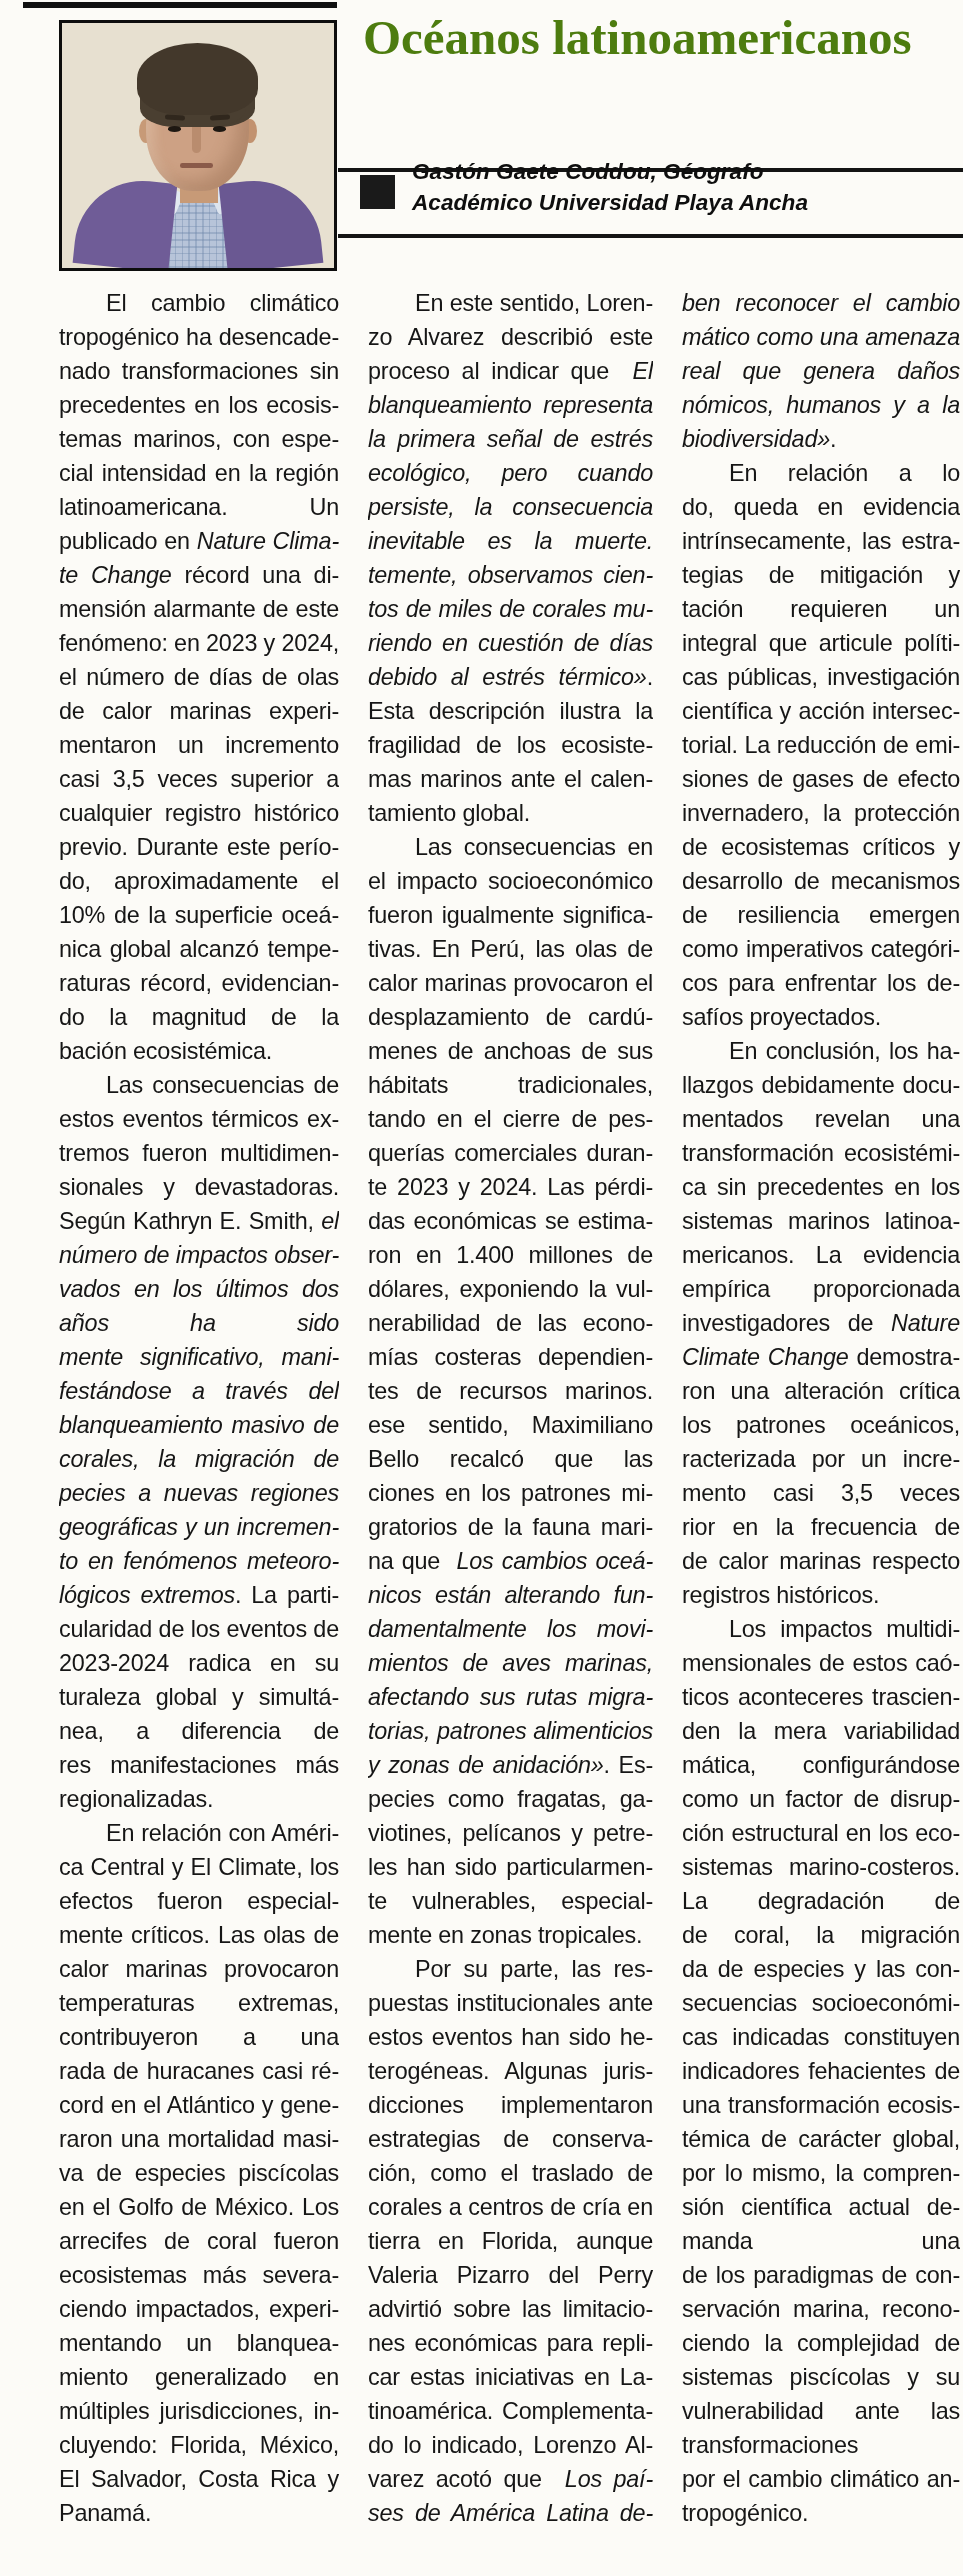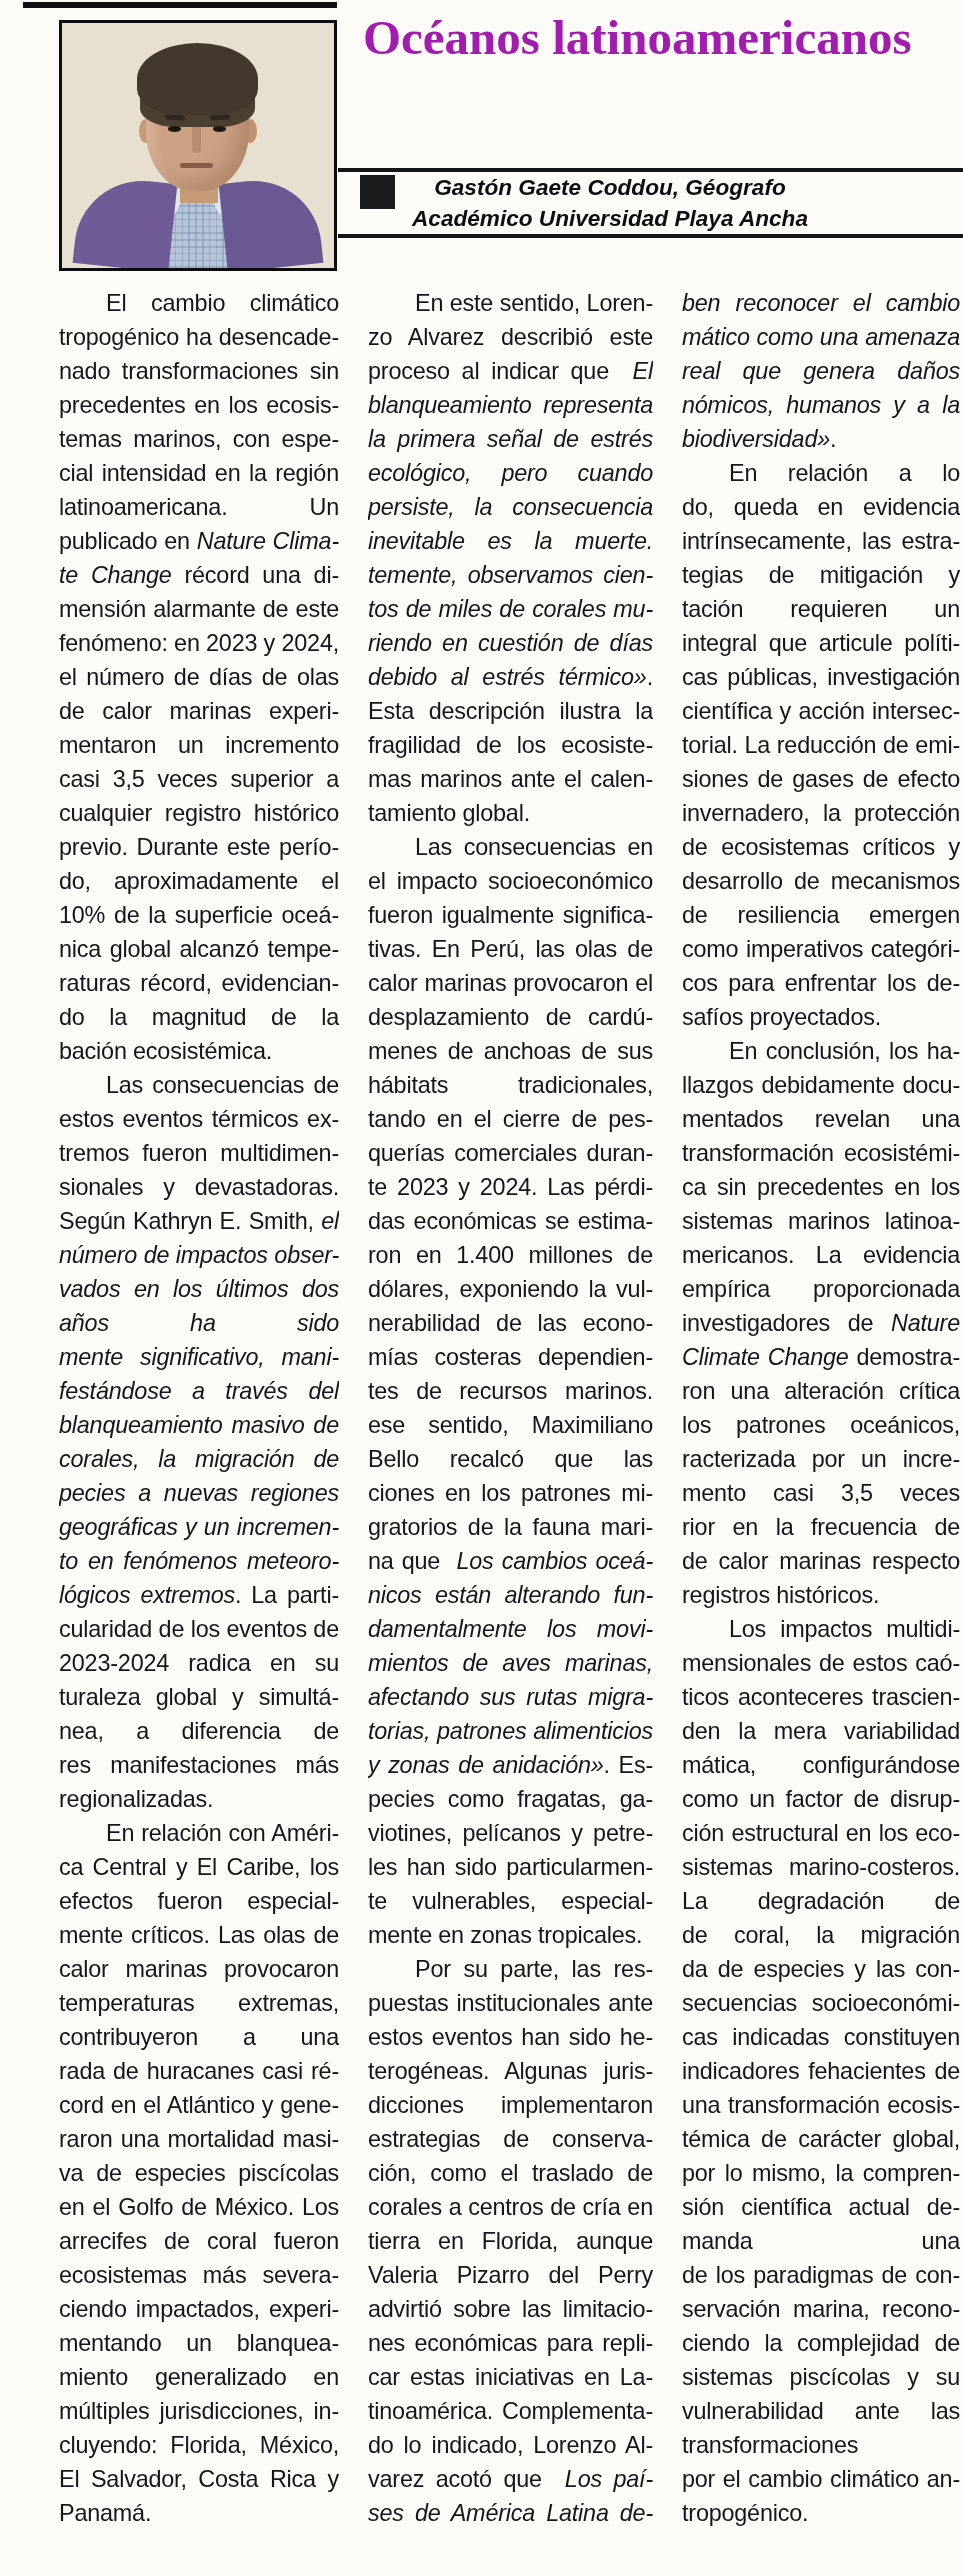--- a/index.html
+++ b/index.html
@@ -32,29 +32,29 @@
   .ph-hair{left:75px;top:19.6px;width:121px;height:72px;background:#43382b;border-radius:52% 52% 38% 38%;
     box-shadow:-4.5px 19.6px 0 -7.5px #4a3f31, 4.5px 19.6px 0 -7.5px #4a3f31;}
   .ph-brow-l{left:103px;top:92px;width:19.6px;height:4.5px;background:#30271d;border-radius:2.3px;transform:rotate(4deg);}
   .ph-brow-r{left:148px;top:92px;width:19.6px;height:4.5px;background:#30271d;border-radius:2.3px;transform:rotate(-4deg);}
   .ph-eye-l{left:106px;top:103px;width:13px;height:5.3px;background:#1e1812;border-radius:50%;}
   .ph-eye-r{left:151px;top:103px;width:13px;height:5.3px;background:#1e1812;border-radius:50%;}
   .ph-nose{left:130px;top:104px;width:9px;height:26px;background:rgba(150,100,68,.35);border-radius:0 0 6px 6px;}
   .ph-mouth{left:118px;top:140px;width:33px;height:4.5px;background:#8a5a49;border-radius:2.3px;}
   .headline{
     position:absolute;left:363px;top:7.5px;margin:0;
-    font-family:"Liberation Serif", serif;font-weight:700;color:#a21caf;
+    font-family:"Liberation Serif", serif;font-weight:700;color:#4d7c0f;
     font-size:49px;line-height:59px;letter-spacing:0;white-space:nowrap;
   }
   .by-rule-top{position:absolute;left:338px;top:168px;width:626px;height:3.8px;background:#141414;}
   .by-rule-bottom{position:absolute;left:338px;top:234px;width:626px;height:3.8px;background:#141414;}
   .by-square{position:absolute;left:360px;top:175px;width:35px;height:34px;background:#1a1a1a;}
   .byline{
-    position:absolute;left:412px;top:172px;
-    font-weight:700;font-style:italic;font-size:22.6px;line-height:31px;color:#0e0e0e;text-align:center;
+    position:absolute;left:412px;top:156px;
+    font-weight:700;font-style:italic;font-size:22.6px;line-height:31px;color:#0e0e0e;
   }
   
   .body{
     position:absolute;left:59px;top:286px;
     display:grid;grid-template-columns:280px 285px 278px;column-gap:29px;
   }
   .col{min-width:0;}
   .line{
     height:34px;line-height:34px;overflow:hidden;
     font-size:23.4px;letter-spacing:-0.2px;color:#161616;
@@ -144,21 +144,21 @@
         <div class="line"><span class="it">geográficas y un incremen-</span></div>
         <div class="line"><span class="it">to en fenómenos meteoro-</span></div>
         <div class="line"><span class="it">lógicos extremos</span><span>. La parti-</span></div>
         <div class="line"><span>cularidad de los eventos de</span></div>
         <div class="line"><span>2023-2024 radica en su na-</span></div>
         <div class="line"><span>turaleza global y simultá-</span></div>
         <div class="line"><span>nea, a diferencia de anterio-</span></div>
         <div class="line"><span>res manifestaciones más</span></div>
         <div class="line end"><span>regionalizadas.</span></div>
         <div class="line indent"><span>En relación con Améri-</span></div>
-        <div class="line"><span>ca Central y El Caribe, los</span></div>
+        <div class="line"><span>ca Central y El Climate, los</span></div>
         <div class="line"><span>efectos fueron especial-</span></div>
         <div class="line"><span>mente críticos. Las olas de</span></div>
         <div class="line"><span>calor marinas provocaron</span></div>
         <div class="line"><span>temperaturas extremas,</span></div>
         <div class="line"><span>contribuyeron a una tempo-</span></div>
         <div class="line"><span>rada de huracanes casi ré-</span></div>
         <div class="line"><span>cord en el Atlántico y gene-</span></div>
         <div class="line"><span>raron una mortalidad masi-</span></div>
         <div class="line"><span>va de especies piscícolas</span></div>
         <div class="line"><span>en el Golfo de México. Los</span></div>

